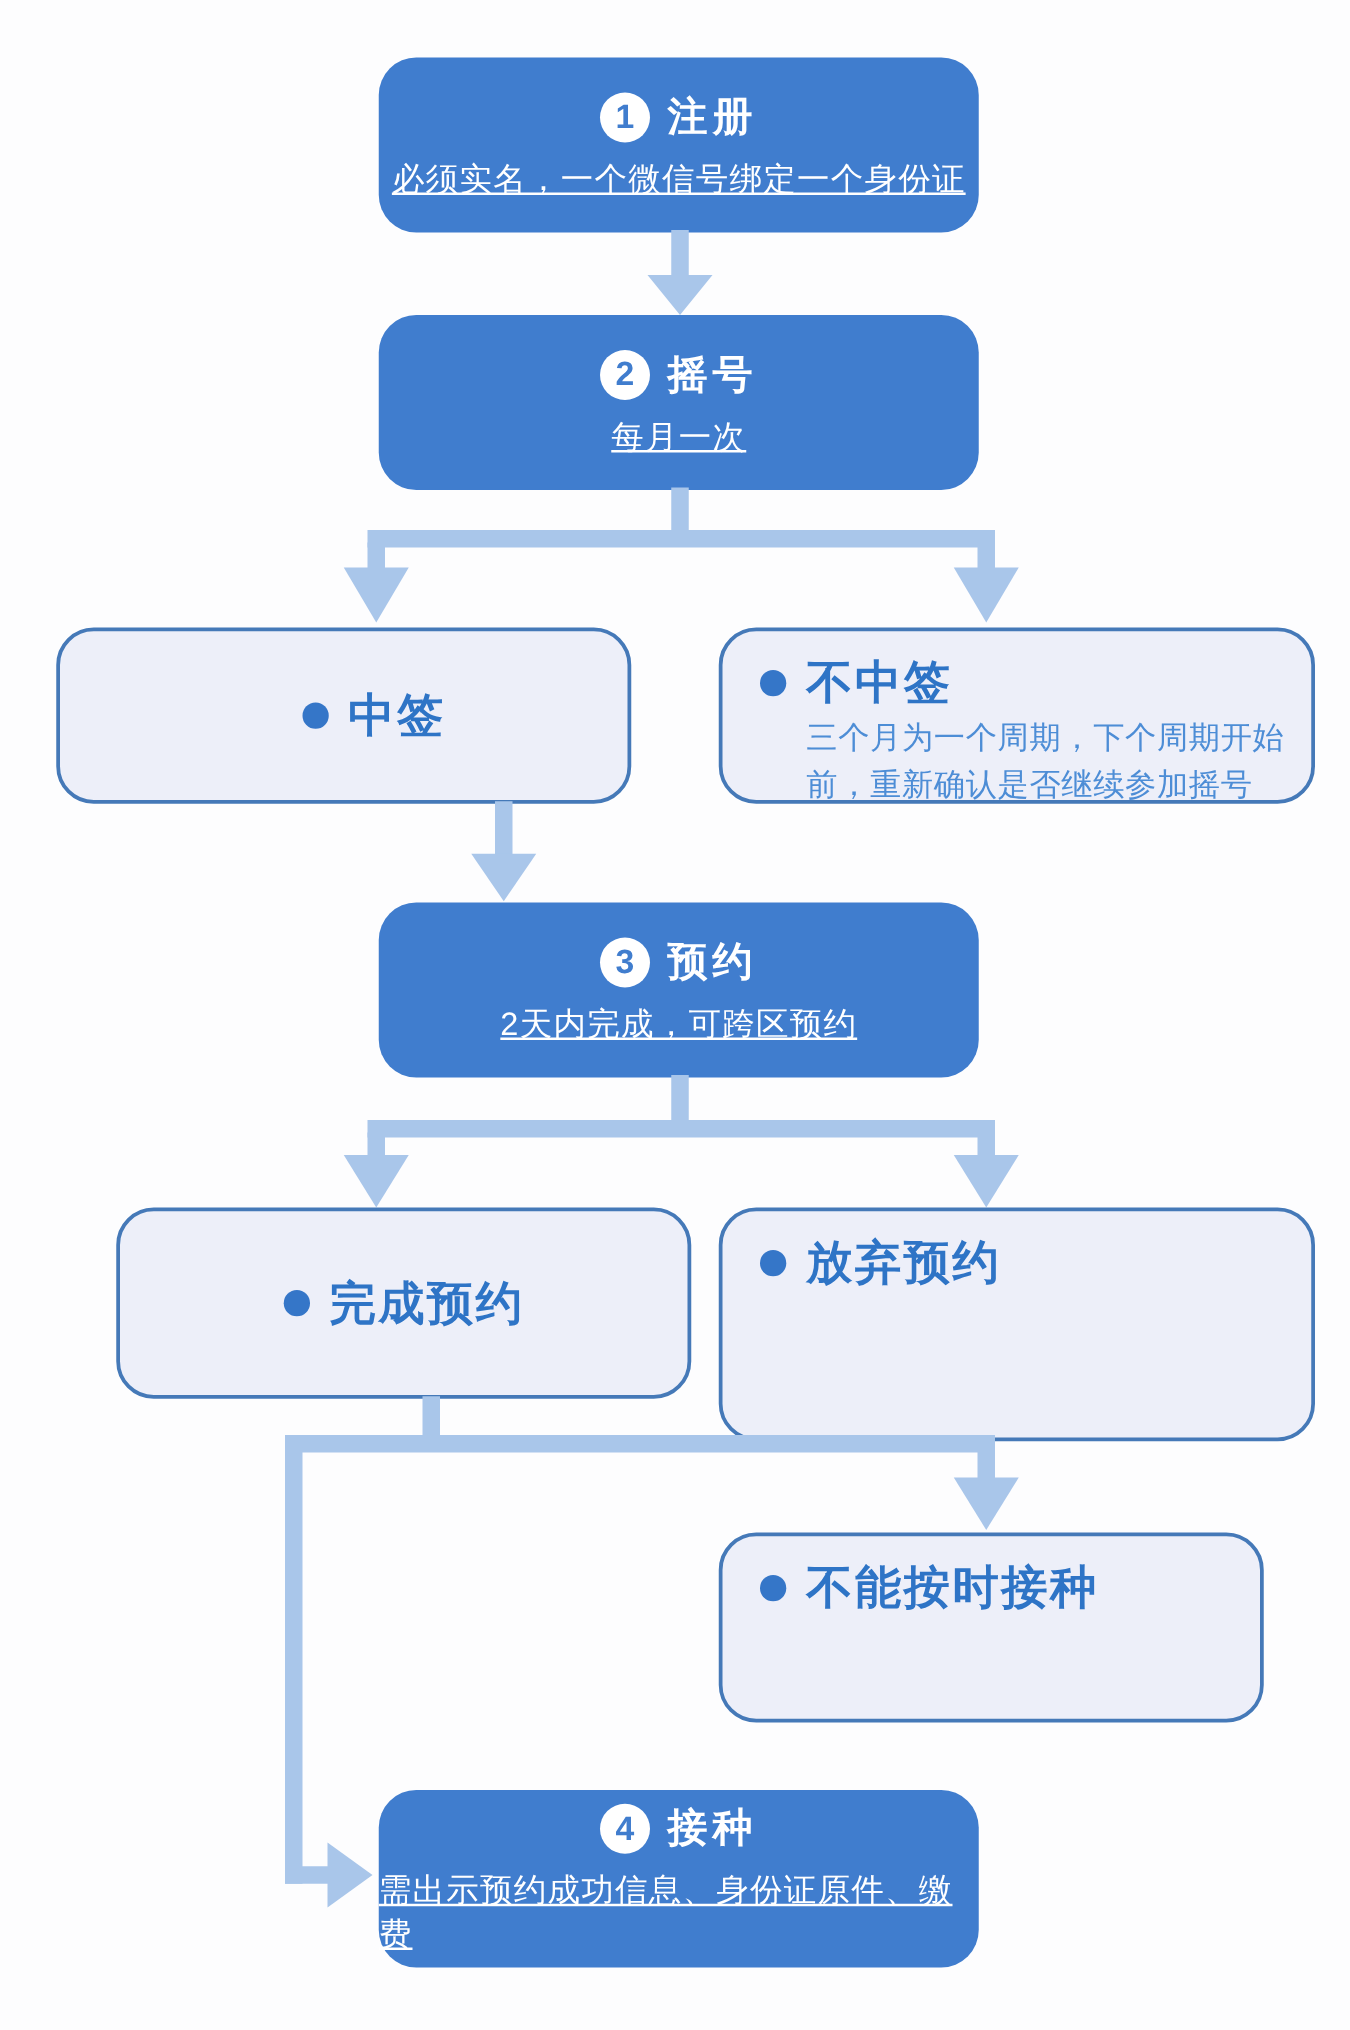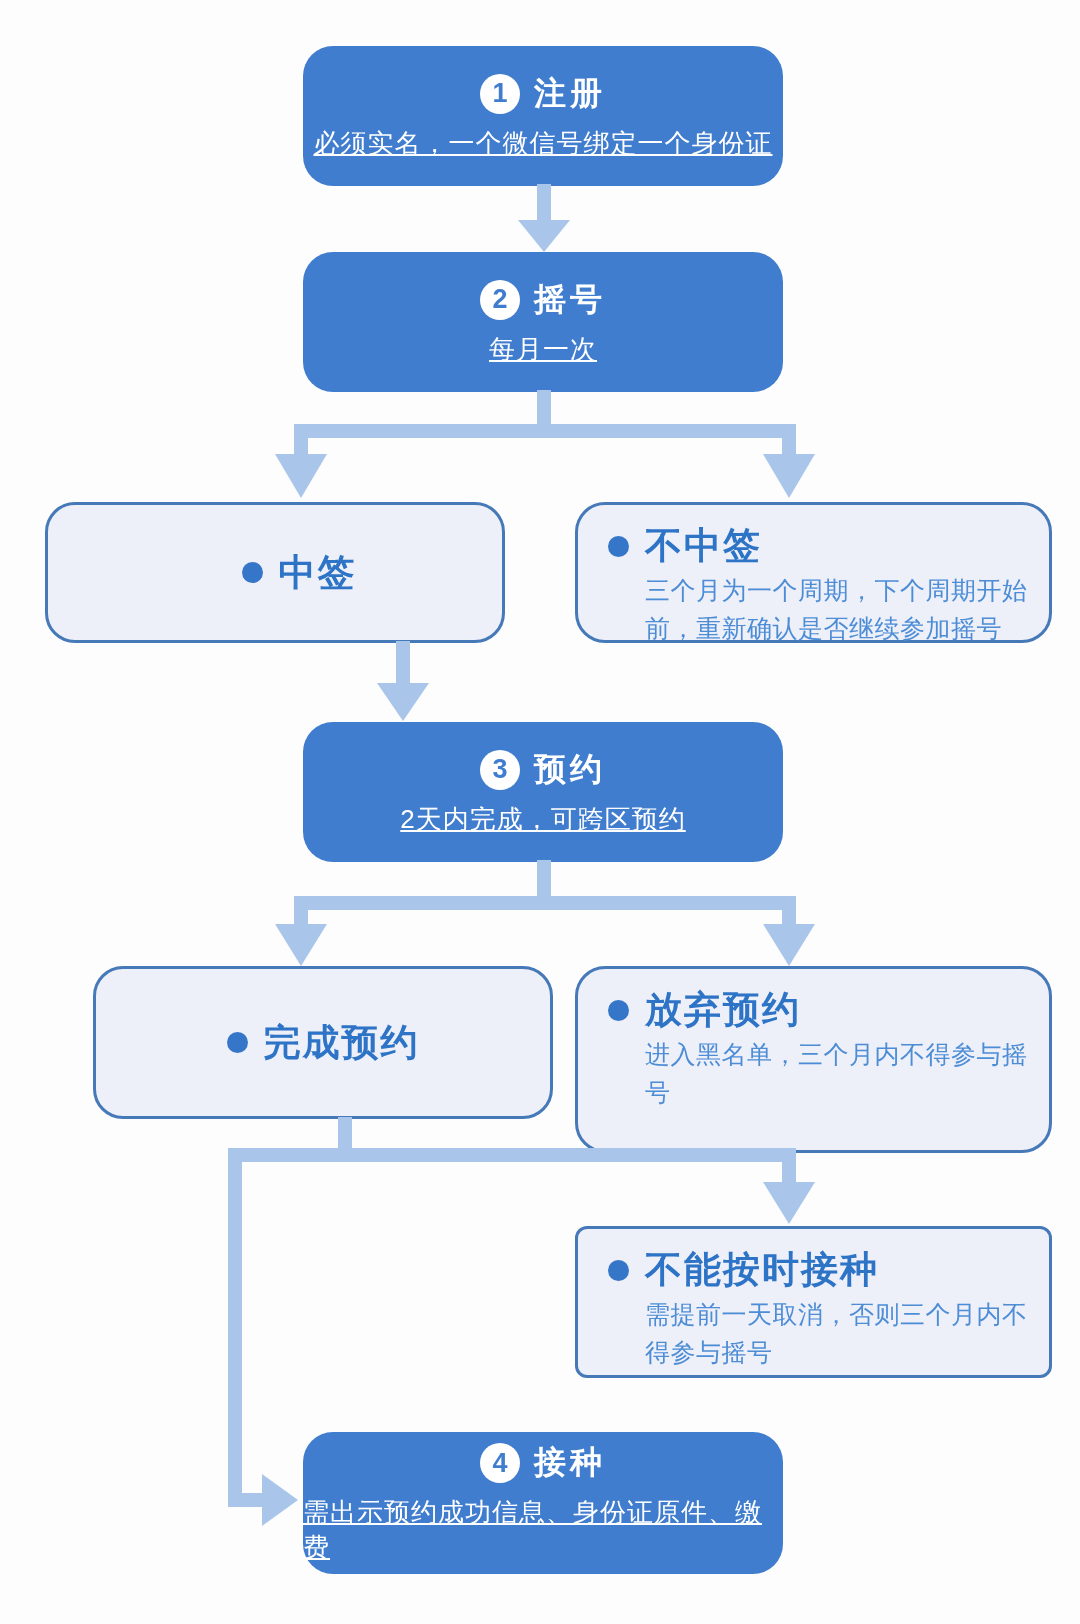--- a/index.html
+++ b/index.html
@@ -193,37 +193,35 @@
       <span class="dot"></span>
       <span class="o-title">完成预约</span>
     </div>
   </div>
 
   <div class="outcome padded" style="left:575px; top:966px; width:477px; height:187px;">
     <div class="o-title-row">
       <span class="dot"></span>
       <span class="o-title">放弃预约</span>
     </div>
-    <div class="o-desc">进入黑名单，三个月内不得参与摇号</div>
   </div>
 
   <div class="bar" style="left:338px; top:1117px; width:14px; height:34px;"></div>
   <div class="bar" style="left:228px; top:1148px; width:568px; height:14px;"></div>
   <div class="bar" style="left:782px; top:1158px; width:14px; height:26px;"></div>
   <div class="head-down" style="left:763px; top:1182px; border-top:42px solid #a9c6ea;"></div>
   <div class="bar" style="left:228px; top:1158px; width:14px; height:349px;"></div>
   <div class="bar" style="left:228px; top:1493px; width:36px; height:14px;"></div>
   <div class="head-right" style="left:262px; top:1474px;"></div>
 
-  <div class="outcome padded" style="left:575px; top:1226px; width:477px; height:152px;border-radius:12px;">
+  <div class="outcome padded" style="left:575px; top:1226px; width:436px; height:152px;">
     <div class="o-title-row">
       <span class="dot"></span>
       <span class="o-title">不能按时接种</span>
     </div>
-    <div class="o-desc">需提前一天取消，否则三个月内不得参与摇号</div>
   </div>
 
   <div class="step" style="top:1432px; height:142px;">
     <div class="step-title-row">
       <span class="badge">4</span>
       <span class="step-title">接种</span>
     </div>
     <div class="step-sub">需出示预约成功信息、身份证原件、缴费</div>
   </div>
 

